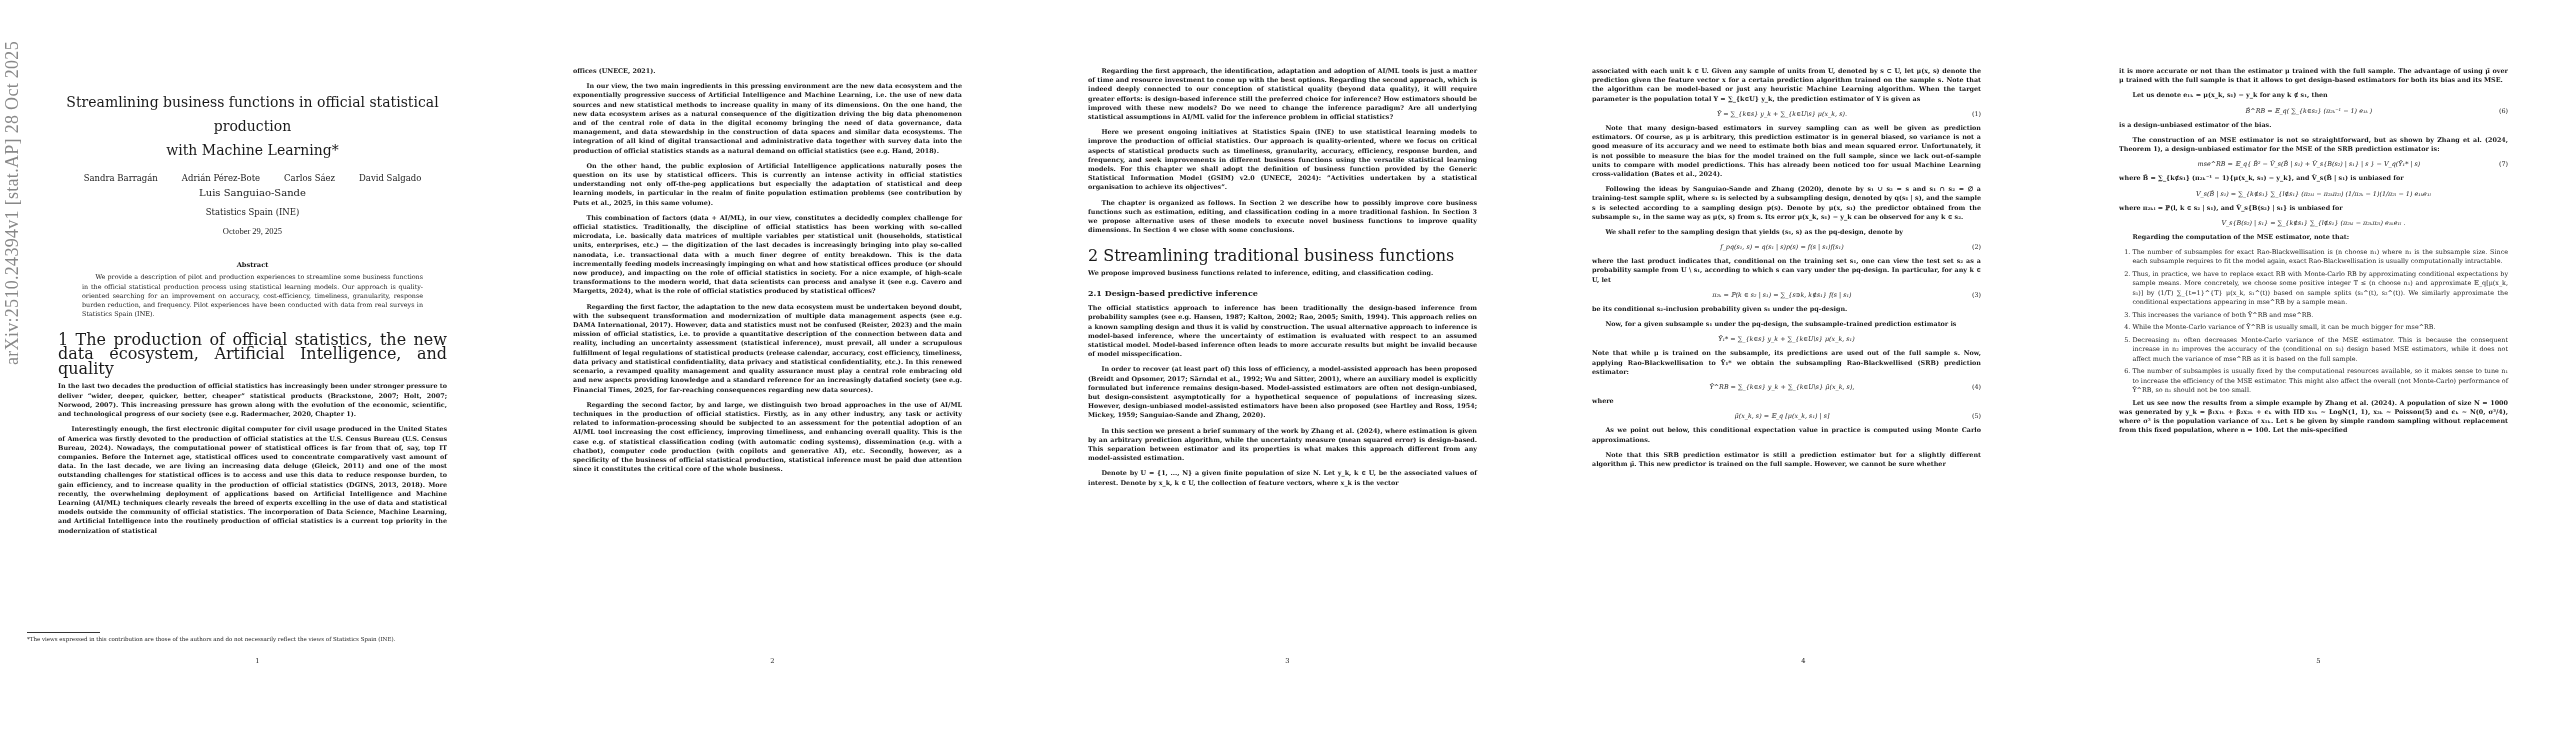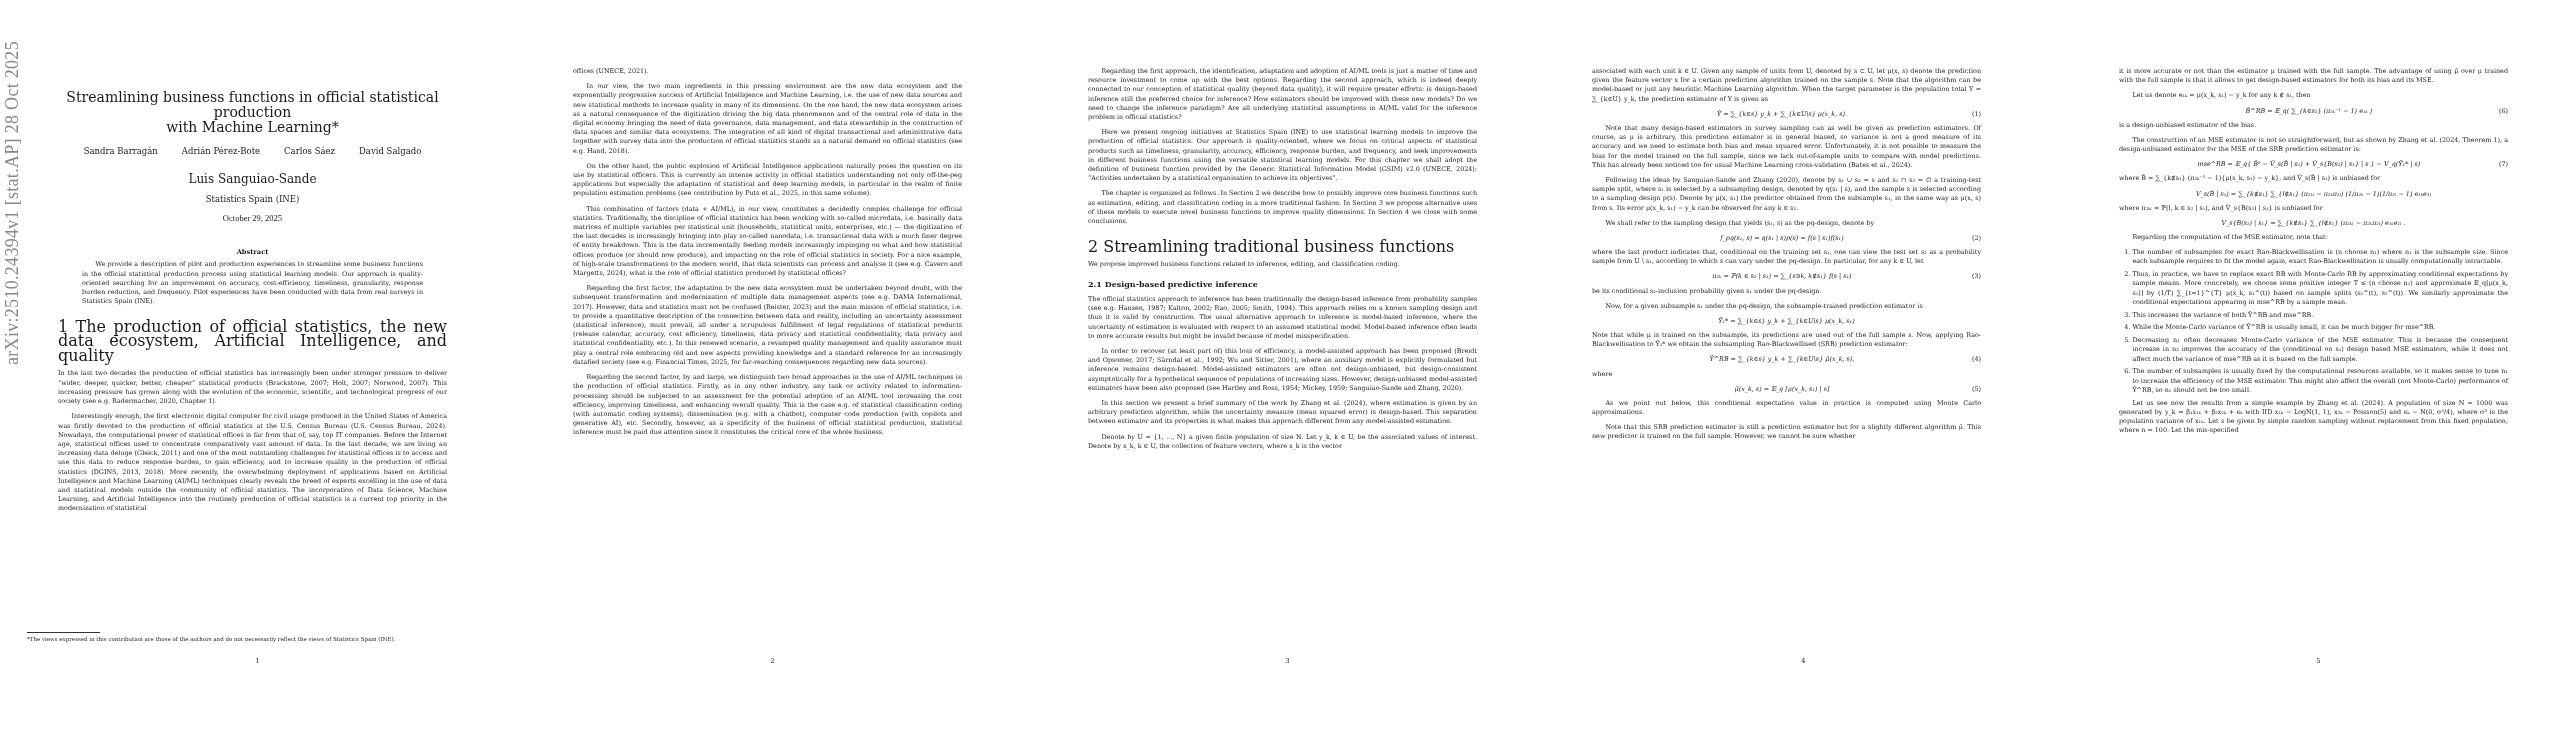--- a/index.html
+++ b/index.html
@@ -1,23 +1,23 @@
 <!DOCTYPE html>
 <html style="font-size:9.7px"><head>
 <meta charset="utf-8">
 <style>
   html,body{margin:0;padding:0;background:#fff;}
   body{width:2576px;height:729px;overflow:hidden;position:relative;font-family:"DejaVu Serif","Liberation Serif",serif;color:#1a1a1a;}
   .page{position:absolute;top:0;width:515px;height:729px;background:#fff;box-sizing:border-box;}
   .content{position:absolute;left:58px;width:389px;font-size:6.4px;line-height:9.2px;text-align:justify;}
-  .p{margin:0 0 6px 0;text-indent:13.4px;}
+  .p{margin:0 0 6px 0;text-indent:13.4px;font-weight:bold;}
   .p.noind{text-indent:0;}
-  .title{text-align:center;font-size:14px;line-height:15px;margin:0;font-weight:normal;}
+  .title{text-align:center;font-size:14px;line-height:24px;margin:0;font-weight:normal;}
   .authors{display:flex;justify-content:center;gap:24px;font-size:8.5px;margin-top:12px;}
-  .authors2{text-align:center;font-size:12px;margin-top:19px;}
+  .authors2{text-align:center;font-size:10px;margin-top:5px;}
   .affil{text-align:center;font-size:8.5px;margin-top:11px;}
   .date{text-align:center;font-size:8.5px;margin-top:9.7px;font-family:Liberation Serif, serif;}
   .abs-h{text-align:center;font-weight:bold;font-size:6.7px;margin-top:24px;}
   .abs{margin:3.6px 24px 0 24px;font-size:6.4px;line-height:9.2px;text-align:justify;text-indent:13.4px;}
   .h1{font-weight:normal;font-size:16px;line-height:14.6px;margin:13.4px 0 6px 0;}
   .h2{font-weight:bold;font-size:8px;line-height:11px;margin:9.7px 0 4.9px 0;}
   .eq{display:flex;justify-content:space-between;margin:3.6px 0 4.9px 0;font-style:italic;}
   .eq .body{flex:1;text-align:center;}
   .eq .num{font-style:normal;}
   .pnum{position:absolute;bottom:64px;width:100%;text-align:center;font-size:6.7px;}

